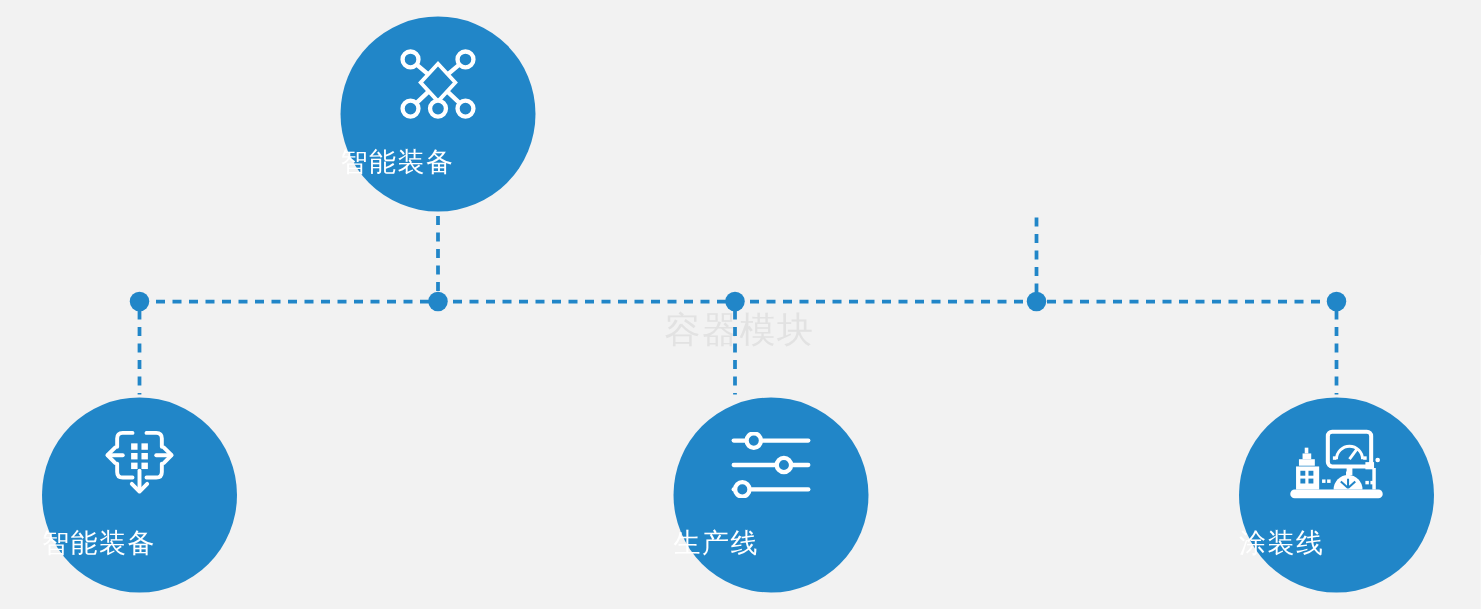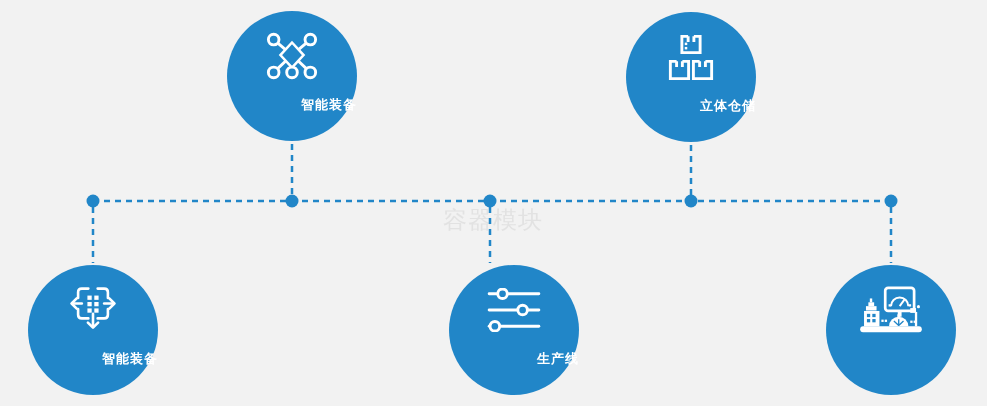--- a/index.html
+++ b/index.html
@@ -15,22 +15,22 @@
   .connectors{position:absolute;left:0;top:0;z-index:2;}
   .node{
     position:absolute;width:130px;height:130px;border-radius:50%;
     background:#2186c8;z-index:3;cursor:pointer;
   }
   .node .icon{
     position:absolute;top:16px;left:50%;transform:translateX(-50%);
     height:58px;display:flex;align-items:center;justify-content:center;
   }
   .node .label{
-    position:absolute;top:85px;left:0;width:100%;text-align:right;
-    color:#ffffff;font-size:13px;font-weight:700;letter-spacing:1px;
+    position:absolute;top:85px;left:0;width:100%;text-align:left;
+    color:#ffffff;font-size:18px;font-weight:400;letter-spacing:1px;
     white-space:nowrap;
   }
   .node-1{left:227px;top:11px;}
   .node-2{left:626px;top:12px;}
   .node-3{left:28px;top:265px;}
   .node-4{left:449px;top:265px;}
   .node-5{left:826px;top:265px;}
 </style>
 </head>
 <body>
@@ -69,39 +69,20 @@
             <circle cx="49" cy="11" r="5.5"></circle>
           <circle cx="11" cy="45" r="5.5"></circle>
             <circle cx="49" cy="45" r="5.5"></circle>
           <circle cx="30" cy="45" r="5.5"></circle>
         </g>
       </svg>
     </span>
     <div class="label">智能装备</div>
   </div>
 
-  <div class="node node-2">
-    <span class="icon">
-      <svg viewBox="0 0 56 50" width="54" height="48">
-        <g stroke="#fff" stroke-width="3" fill="none">
-          <path d="M25,3.5 H18.5 V20.5 H37.5 V3.5 H31"></path>
-          <path d="M25,3.5 V9.5 M31,3.5 V9.5"></path>
-          <path d="M13,29.5 H6.5 V47.5 H25.5 V29.5 H19"></path>
-          <path d="M13,29.5 V35.5 M19,29.5 V35.5"></path>
-          <path d="M37,29.5 H30.5 V47.5 H49.5 V29.5 H43"></path>
-          <path d="M37,29.5 V35.5 M43,29.5 V35.5"></path>
-        </g>
-        <g fill="#fff">
-          <rect x="21.5" y="10" width="2.6" height="2.6"></rect>
-          <rect x="21.5" y="14.5" width="2.6" height="2.6"></rect>
-        </g>
-      </svg>
-    </span>
-    <div class="label">立体仓储</div>
-  </div>
 
   <div class="node node-3">
     <span class="icon">
       <svg viewBox="0 0 60 58" width="56" height="54">
         <g stroke="#fff" stroke-width="2.8" fill="none" stroke-linecap="round" stroke-linejoin="round">
           <path d="M14,16 V10 Q14,6 18,6 H25"></path>
           <path d="M35,6 H42 Q46,6 46,10 V16"></path>
           <path d="M46,28 V34 Q46,38 42,38 H35"></path>
           <path d="M25,38 H18 Q14,38 14,34 V28"></path>
           <path d="M18,22 H7.5"></path>
@@ -169,15 +150,16 @@
           <path d="M42,43 V36.5 M42,43 L37,38.5 M42,43 L47,38.5"></path>
         </g>
         <path d="M60,29 V44" stroke="#fff" stroke-width="2.4"></path>
         <rect x="54" y="25" width="6" height="5" fill="#fff"></rect>
         <circle cx="62.5" cy="23.5" r="1.6" fill="#fff"></circle>
         <rect x="54" y="38" width="2.4" height="2.4" fill="#fff"></rect>
         <rect x="57.5" y="38" width="2.4" height="2.4" fill="#fff"></rect>
         <rect x="2" y="44" width="64" height="6" rx="3" fill="#fff"></rect>
       </svg>
     </span>
+    <div class="label">涂装线</div>
   </div>
 
 </div>
 
 </body></html>

